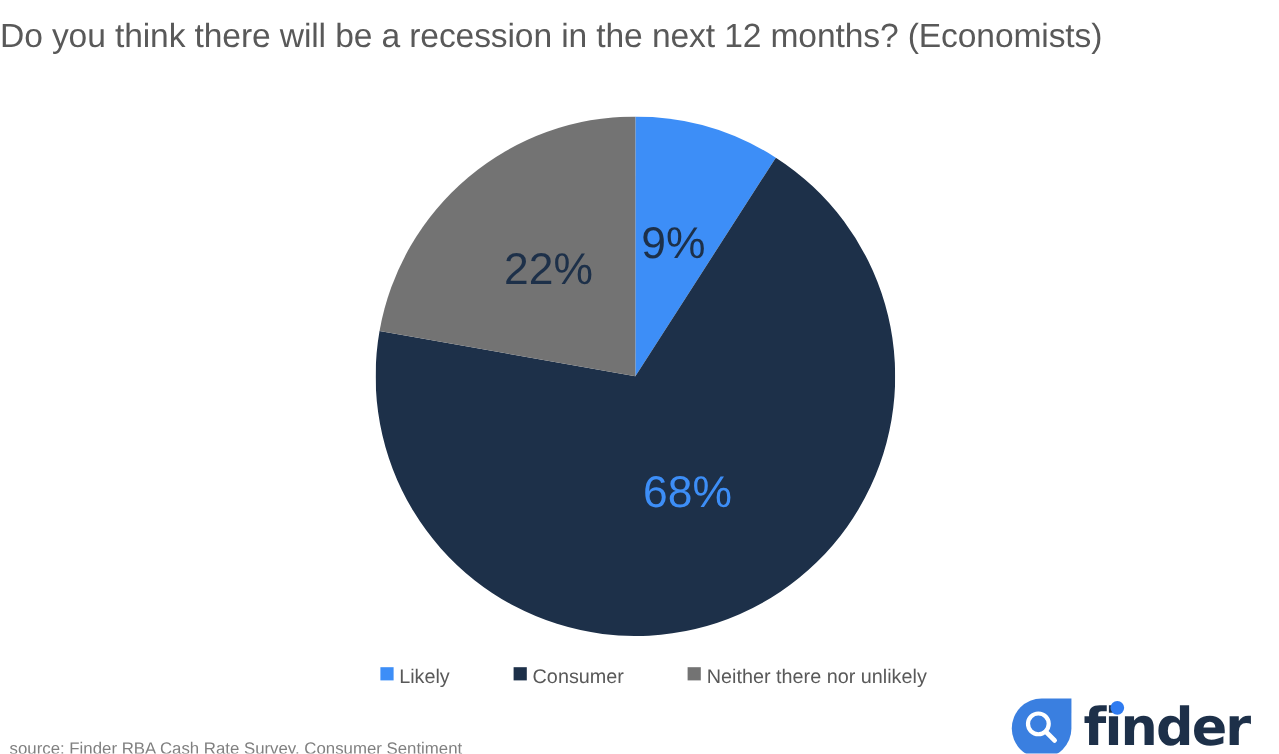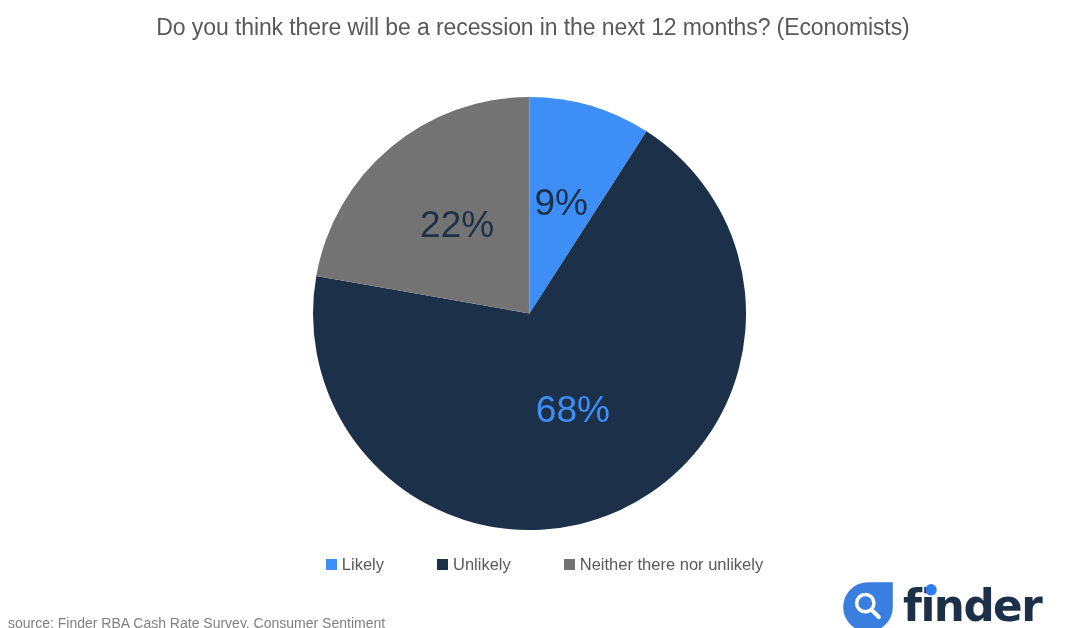--- a/index.html
+++ b/index.html
@@ -15,22 +15,22 @@
     font-family: "Liberation Sans", sans-serif;
     -webkit-font-smoothing: antialiased;
   }
 
   
   #chart-title {
     position: absolute;
     left: 0;
     top: 14px;
     width: 1066px;
-    text-align: center;
-    font-size: 23px;
+    text-align: left;
+    font-size: 28px;
     font-weight: 400;
     color: #595959;
     letter-spacing: -0.1px;
     white-space: nowrap;
   }
 
   
   #pie-wrap {
     position: absolute;
     left: 313px;
@@ -56,21 +56,20 @@
     top: 556px;
     width: 1066px;
     display: flex;
     justify-content: center;
     align-items: center;
     gap: 30px;
     pointer-events: none;
   }
   .legend-item {
     display: flex;
-    align-items: center;
     gap: 5px;
     pointer-events: auto;
     padding-left: 23px;
   }
   .legend-swatch {
     width: 11px;
     height: 11px;
     flex: 0 0 auto;
     display: block;
   }
@@ -134,21 +133,21 @@
   </svg>
 </div>
 
 <div id="legend">
   <div class="legend-item">
     <span class="legend-swatch" id="sw-0" style="background: rgb(61, 142, 247);"></span>
     <span class="legend-label">Likely</span>
   </div>
   <div class="legend-item">
     <span class="legend-swatch" id="sw-1" style="background: rgb(29, 48, 73);"></span>
-    <span class="legend-label">Unlikely</span>
+    <span class="legend-label">Consumer</span>
   </div>
   <div class="legend-item">
     <span class="legend-swatch" id="sw-2" style="background: rgb(115, 115, 115);"></span>
     <span class="legend-label">Neither there nor unlikely</span>
   </div>
 </div>
 
 <div id="source-note" style="color: rgb(128, 128, 128);">source: Finder RBA Cash Rate Survey, Consumer Sentiment</div>
 
 <div id="finder-logo">

